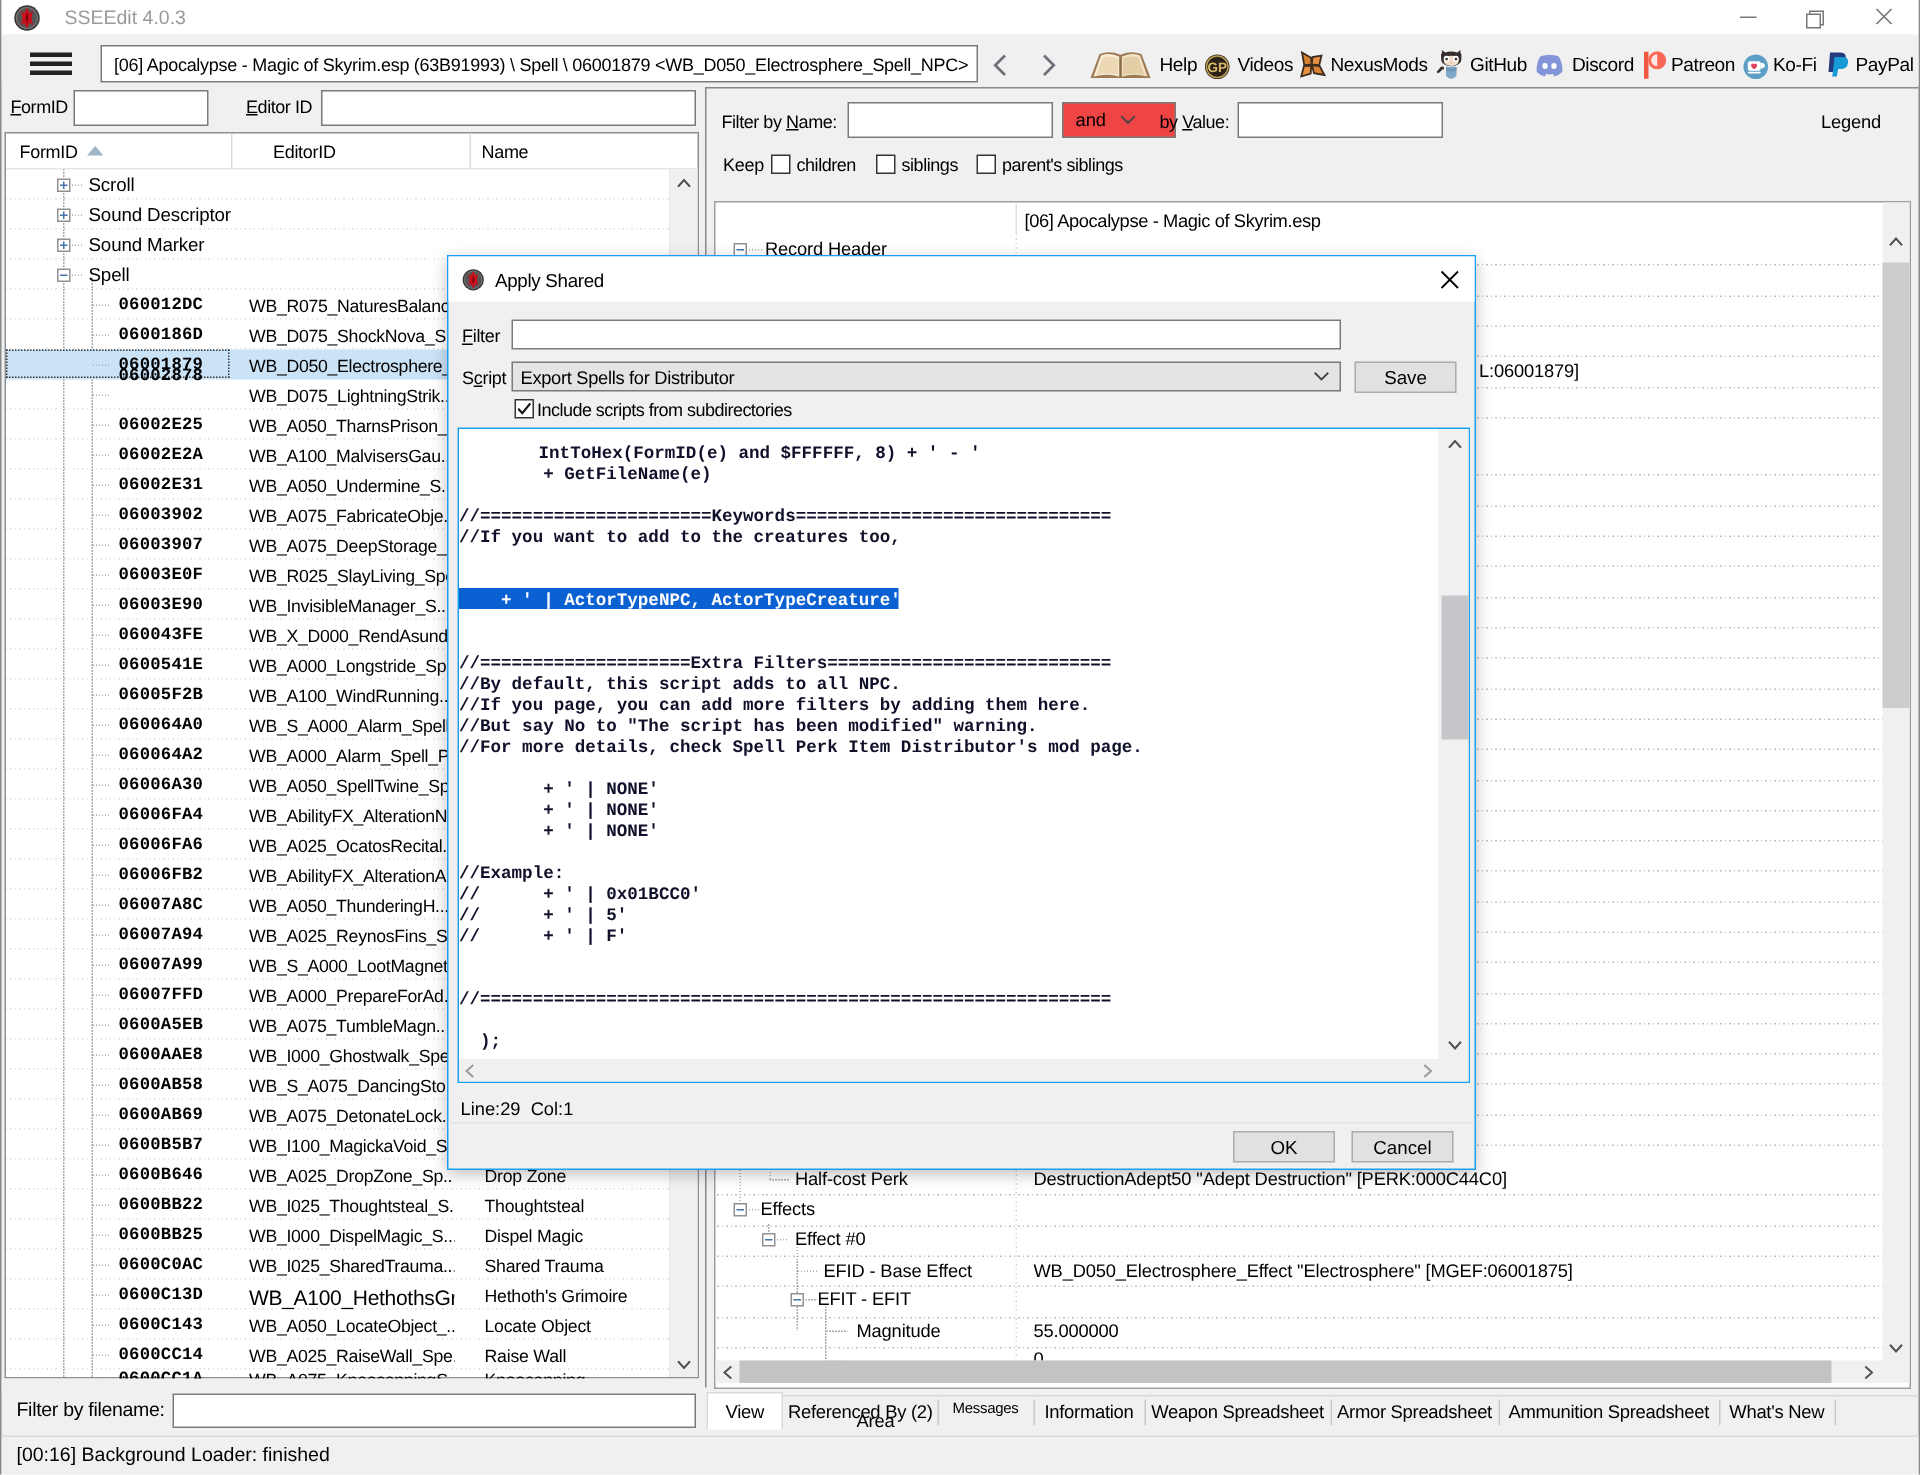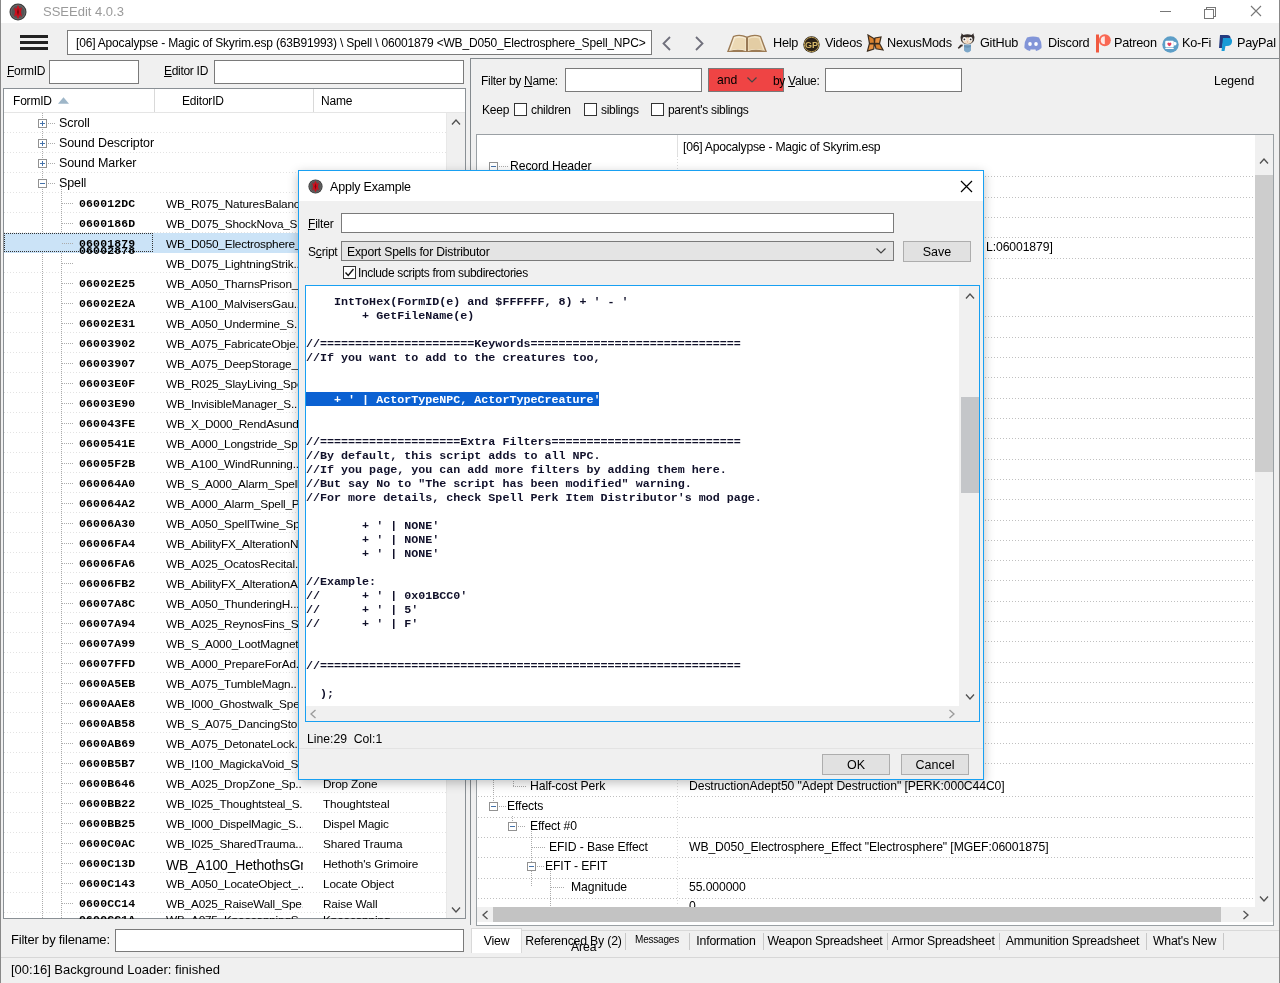--- a/index.html
+++ b/index.html
@@ -456,42 +456,42 @@
 <div class="abs" style="left:1222px;top:933px;width:1px;height:17px;background:#c8c8c8;"></div>
 <div class="txt" style="left:1183.5px;top:934px;font-size:12.3px;letter-spacing:-0.2px;transform:translateX(-50%);">What's New</div>
 <div class="abs" style="left:297px;top:170px;width:686px;height:610px;background:#f0f0f0;border:1px solid #18a0f2;box-sizing:border-box;box-shadow:0 3px 10px rgba(0,0,0,0.25);"></div>
 <div class="abs" style="left:298px;top:171px;width:684px;height:30px;background:#fff;"></div>
 <svg class="abs" style="left:307px;top:179px" width="15" height="15" viewBox="0 0 18 18">
 <circle cx="9" cy="9" r="8.5" fill="#3a3a3a"></circle>
 <circle cx="9" cy="9" r="7" fill="#555" stroke="#777" stroke-width="0.8"></circle>
 <path d="M9 2 L11 6 L13 4 L12 9 L13 14 L11 12 L9 16 L7 12 L5 14 L6 9 L5 4 L7 6 Z" fill="#cc0f1d"></path>
 <path d="M9 5 L10 9 L9 13 L8 9 Z" fill="#7a0a10"></path>
 </svg>
-<div class="txt" style="left:329px;top:180px;font-size:12.5px;letter-spacing:-0.2px;">Apply Example</div>
+<div class="txt" style="left:329px;top:180px;font-size:12.5px;letter-spacing:-0.2px;">Apply Shared</div>
 <svg class="abs" style="left:959px;top:180px" width="13" height="13" viewBox="0 0 13 13">
 <path d="M1 1 L12 12 M12 1 L1 12" stroke="#000" stroke-width="1.2"></path>
     </svg>
 <div class="txt" style="left:307px;top:217px;font-size:12px;letter-spacing:-0.2px;"><span style="text-decoration:underline">F</span>ilter</div>
 <div class="inp" style="left:340px;top:213px;width:553px;height:20px;"></div>
 <div class="txt" style="left:307px;top:245px;font-size:12px;letter-spacing:-0.2px;">S<span style="text-decoration:underline">c</span>ript</div>
 <div class="abs" style="left:340px;top:241px;width:553px;height:20px;background:#e4e4e4;border:1px solid #7a7a7a;box-sizing:border-box;"></div>
 <div class="txt" style="left:346px;top:245px;font-size:12.2px;letter-spacing:-0.2px;">Export Spells for Distributor</div>
 <svg class="abs" style="left:875px;top:248px" width="10" height="6" viewBox="0 0 10 6">
       <path d="M0.5 0.5 L5 5 L9.5 0.5" stroke="#444" stroke-width="1.2" fill="none"></path>
     </svg>
 <div class="btn" style="left:902px;top:241px;width:68px;height:21px;font-size:12.5px;">
       <span style="position:absolute;left:50%;top:3px;transform:translateX(-50%);">Save</span>
     </div>
 <div class="abs" style="left:342px;top:266px;width:13px;height:13px;background:#fff;border:1px solid #333;box-sizing:border-box;"></div>
 <svg class="abs" style="left:344px;top:268px" width="9" height="9" viewBox="0 0 9 9">
       <path d="M0.5 4.5 L3.2 7.4 L8.5 1" stroke="#111" stroke-width="1.4" fill="none"></path>
     </svg>
 <div class="txt" style="left:357px;top:266px;font-size:12px;letter-spacing:-0.35px;">Include scripts from subdirectories</div>
 <div class="abs" style="left:304px;top:285px;width:675px;height:437px;background:#fff;border:1px solid #18a0f2;box-sizing:border-box;"></div>
-<div class="txt mono" style="left:305px;top:295px;font-size:11.7px;font-weight:bold;color:#10102a;white-space:pre;">    IntToHex(FormID(e) and $FFFFFF, 8) + ' - '</div>
+<div class="txt mono" style="left:305px;top:295px;font-size:11.7px;font-weight:bold;color:#10102a;white-space:pre;padding-left:25px;">    IntToHex(FormID(e) and $FFFFFF, 8) + ' - '</div>
 <div class="txt mono" style="left:305px;top:309px;font-size:11.7px;font-weight:bold;color:#10102a;white-space:pre;">        + GetFileName(e)</div>
 <div class="txt mono" style="left:305px;top:337px;font-size:11.7px;font-weight:bold;color:#10102a;white-space:pre;">//======================Keywords==============================</div>
 <div class="txt mono" style="left:305px;top:351px;font-size:11.7px;font-weight:bold;color:#10102a;white-space:pre;">//If you want to add to the creatures too,</div>
 <div class="abs" style="left:305px;top:392px;width:293px;height:14px;background:#0b61d2;"></div>
 <div class="txt mono" style="left:305px;top:393px;font-size:11.7px;font-weight:bold;color:#fff;white-space:pre;">    + ' | ActorTypeNPC, ActorTypeCreature'</div>
 <div class="txt mono" style="left:305px;top:435px;font-size:11.7px;font-weight:bold;color:#10102a;white-space:pre;">//====================Extra Filters===========================</div>
 <div class="txt mono" style="left:305px;top:449px;font-size:11.7px;font-weight:bold;color:#10102a;white-space:pre;">//By default, this script adds to all NPC.</div>
 <div class="txt mono" style="left:305px;top:463px;font-size:11.7px;font-weight:bold;color:#10102a;white-space:pre;">//If you page, you can add more filters by adding them here.</div>
 <div class="txt mono" style="left:305px;top:477px;font-size:11.7px;font-weight:bold;color:#10102a;white-space:pre;">//But say No to "The script has been modified" warning.</div>
 <div class="txt mono" style="left:305px;top:491px;font-size:11.7px;font-weight:bold;color:#10102a;white-space:pre;">//For more details, check Spell Perk Item Distributor's mod page.</div>

